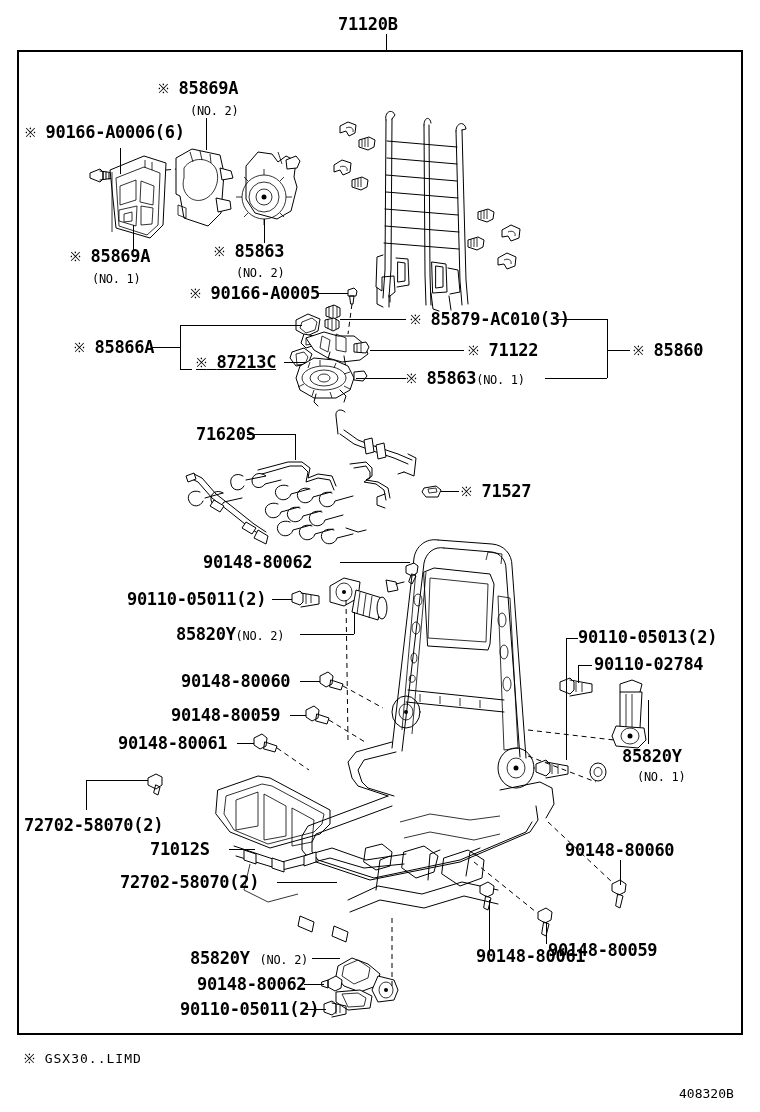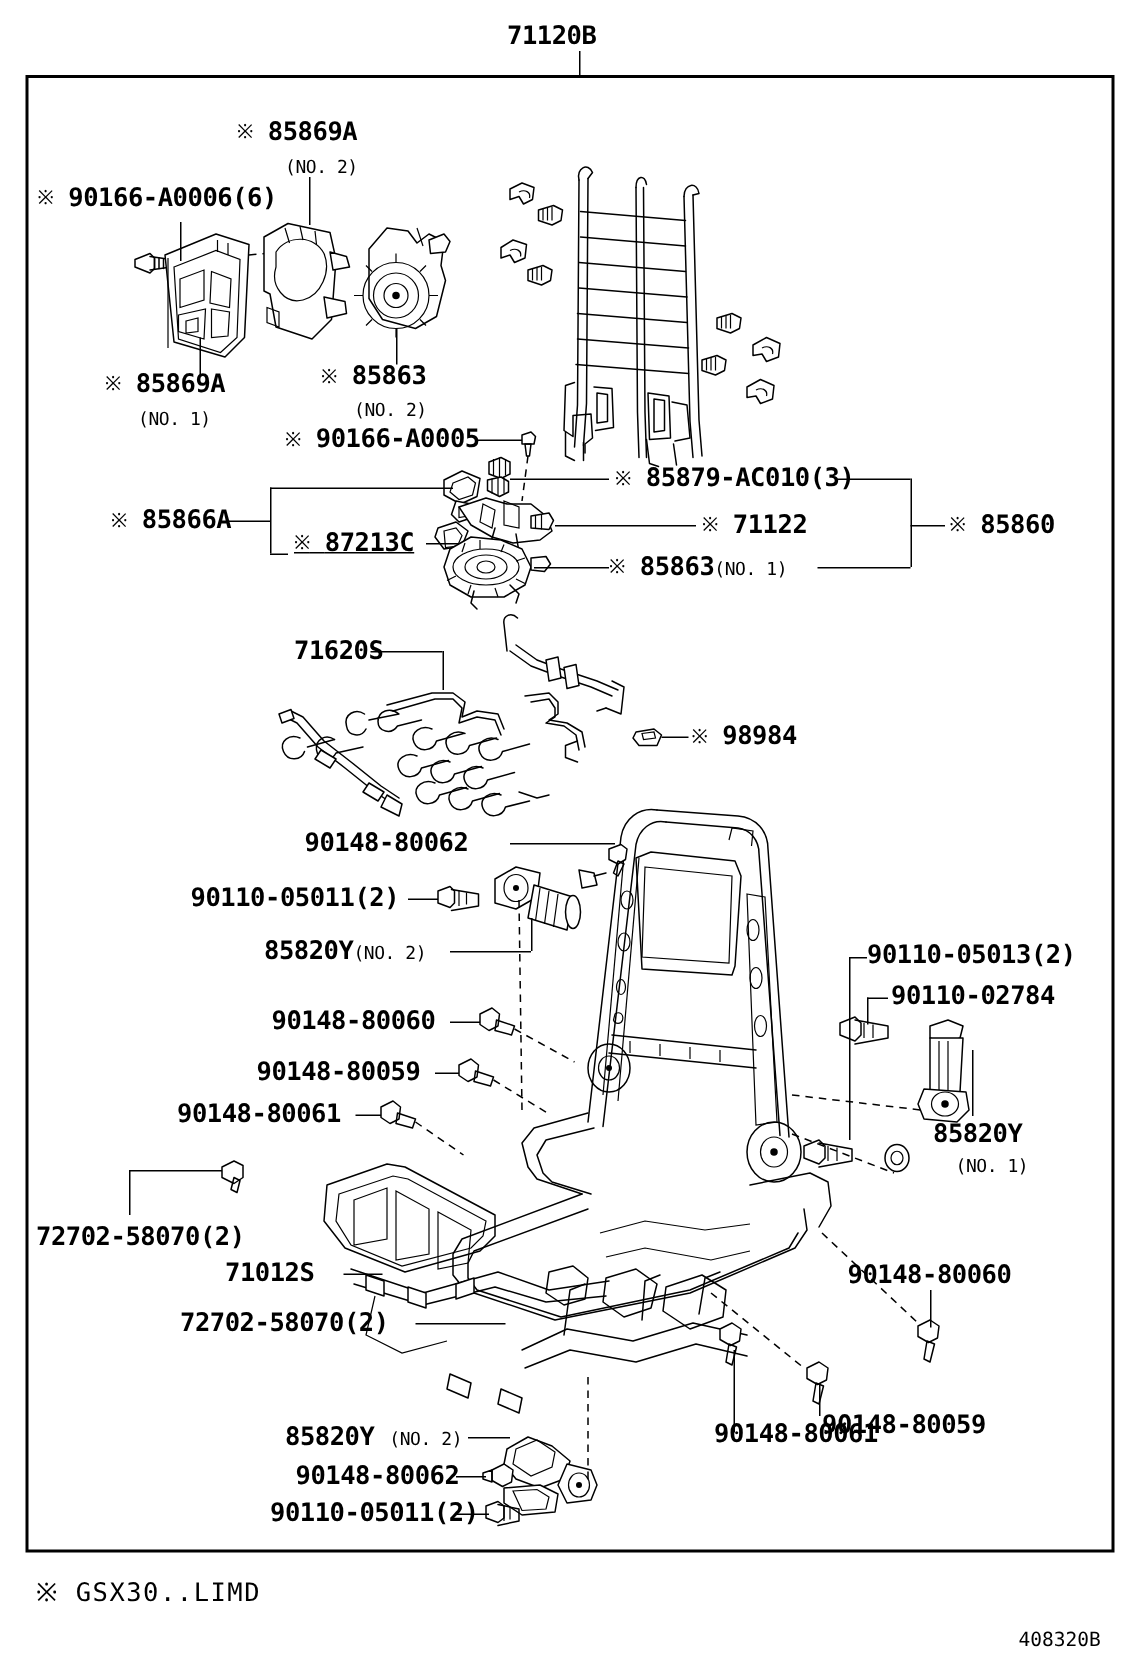--- a/index.html
+++ b/index.html
@@ -9,21 +9,21 @@
     font-family:"DejaVu Sans Mono","Liberation Mono",monospace;
     color:#000;
   }
   #sheet{position:absolute;left:0;top:0;width:760px;height:1112px;}
 
   
   .lbl{position:absolute;white-space:nowrap;font-weight:bold;letter-spacing:-0.3px;}
   .pn{font-size:17px;line-height:17px;}
   .sub{font-size:12px;font-weight:normal;letter-spacing:-0.3px;}
   .mark{font-weight:normal;font-size:13px;vertical-align:1px;}
-  .footnote{position:absolute;font-size:17px;letter-spacing:1px;font-weight:normal;white-space:nowrap;}
+  .footnote{position:absolute;font-size:13px;letter-spacing:1px;font-weight:normal;white-space:nowrap;}
   .code{position:absolute;font-size:13px;letter-spacing:0px;font-weight:normal;white-space:nowrap;}
   .title{position:absolute;font-size:17px;font-weight:bold;white-space:nowrap;letter-spacing:-0.3px;}
 
   
   #frame{position:absolute;left:17px;top:50px;width:726px;height:985px;
          border:2px solid #000;box-sizing:border-box;background:#fff;}
 
   
   .ln{position:absolute;background:#000;}
   .lnh{height:1px;}
@@ -523,21 +523,21 @@
     <span class="mark">※</span>
     <span>85860</span>
   </div>
 
   <div class="lbl pn" style="left:171px;top:426px;margin-left:25px;">
     <span>71620S</span>
   </div>
 
   <div class="lbl pn" style="left:461px;top:483px;">
     <span class="mark">※</span>
-    <span>98984</span>
+    <span>71527</span>
   </div>
 
   <div class="lbl pn" style="left:203px;top:554px;">
     <span>90148-80062</span>
   </div>
 
   <div class="lbl pn" style="left:127px;top:591px;">
     <span>90110-05011(2)</span>
   </div>
 

